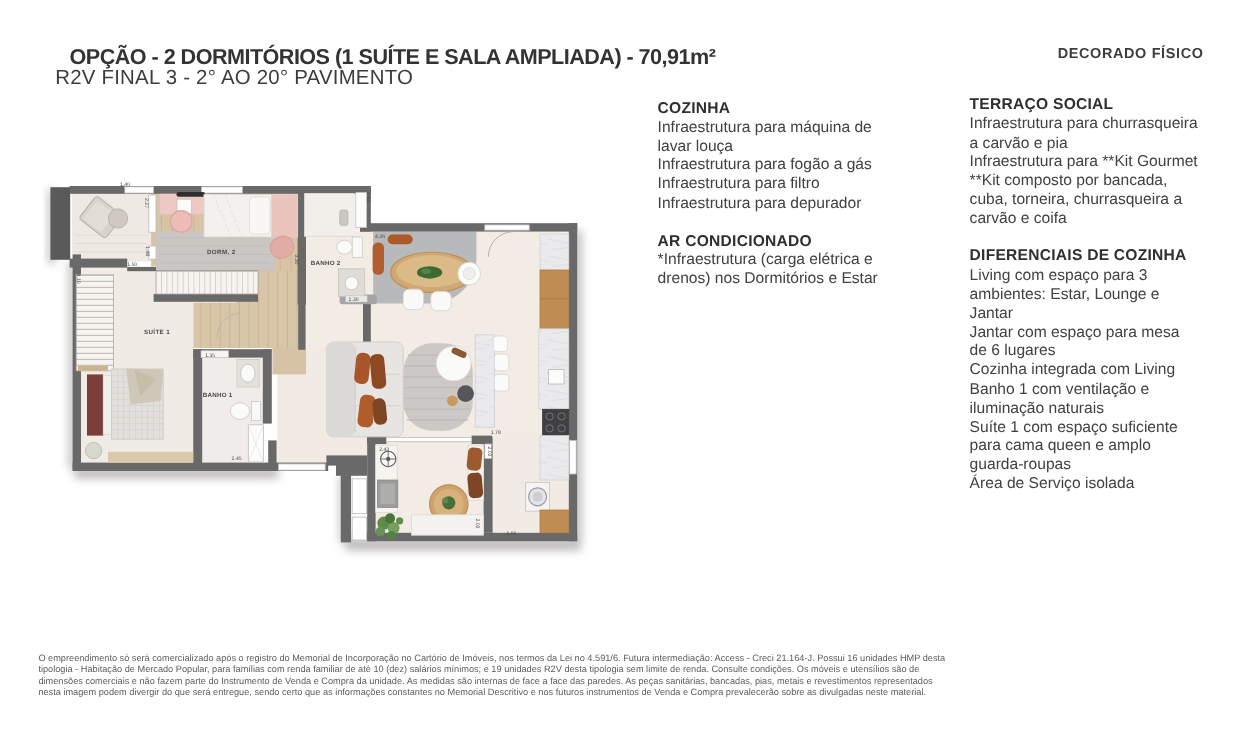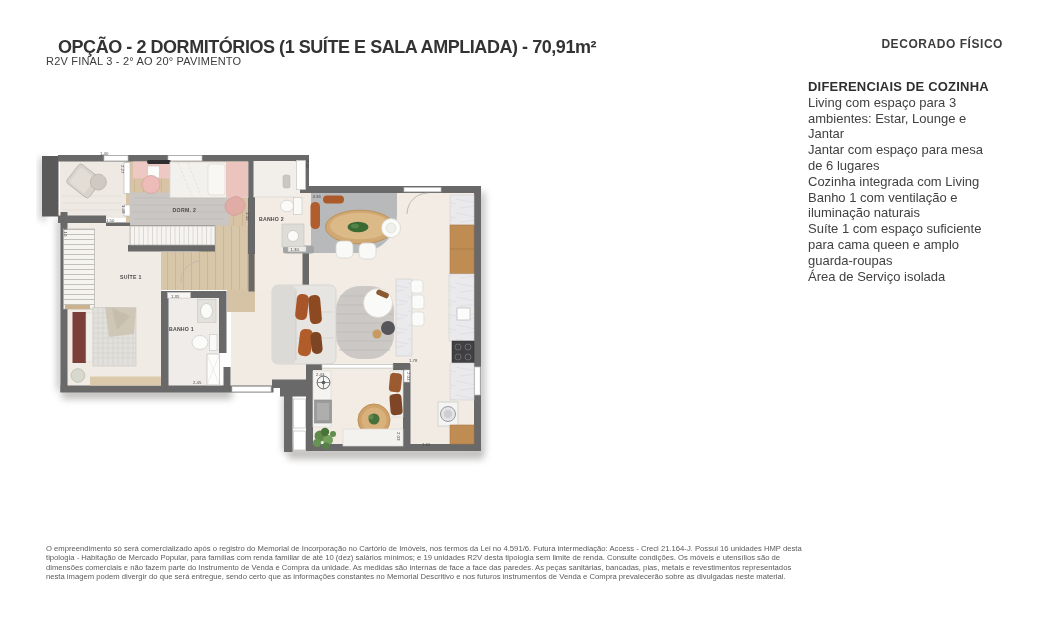--- a/index.html
+++ b/index.html
@@ -1,41 +1,44 @@
 <!DOCTYPE html>
 <html><head>
 <meta charset="utf-8">
 <style>
   html,body{margin:0;padding:0;}
   body{width:1040px;height:625px;background:#ffffff;font-family:"Liberation Sans",sans-serif;position:relative;overflow:hidden;}
   .abs{position:absolute;}
   h1,h2,p{margin:0;padding:0;}
   .title1{left:58px;top:37px;font-size:18px;font-weight:bold;color:#333333;letter-spacing:-0.45px;}
-  .title2{left:46px;top:54.5px;font-size:11px;font-weight:normal;color:#3c3c3c;letter-spacing:.2px;}
+  .title2{left:46px;top:54.5px;font-size:17px;font-weight:normal;color:#3c3c3c;letter-spacing:.2px;}
   .decorado{left:740px;top:37px;width:263px;text-align:right;font-size:12px;font-weight:bold;color:#3d3d3d;letter-spacing:.55px;}
   .col{font-size:13px;color:#414141;line-height:15.8px;}
   .colmid{left:548px;top:82px;width:230px;}
   .colright{left:808px;top:79px;width:215px;}
   .col b{color:#2f2f2f;letter-spacing:.2px;}
   .col p{margin:0 0 15.8px 0;}
-  .disc{left:46px;top:544px;font-size:7.66px;line-height:9.25px;color:#5b5b5b;white-space:nowrap;}
+  .disc{left:32px;top:544px;font-size:7.66px;line-height:9.25px;color:#5b5b5b;white-space:nowrap;}
 </style>
 </head>
 <body>
 
 <div class="abs title1">OPÇÃO - 2 DORMITÓRIOS (1 SUÍTE E SALA AMPLIADA) - 70,91m²</div>
 
 <div class="abs title2">R2V FINAL 3 - 2° AO 20° PAVIMENTO</div>
 
 <div class="abs decorado">DECORADO FÍSICO</div>
 
 <div class="abs col colmid">
+<p><b>COZINHA</b><br>Infraestrutura para máquina de<br>lavar louça<br>Infraestrutura para fogão a gás<br>Infraestrutura para filtro<br>Infraestrutura para depurador</p>
+<p><b>AR CONDICIONADO</b><br>*Infraestrutura (carga elétrica e<br>drenos) nos Dormitórios e Estar</p>
 </div>
 
 <div class="abs col colright">
+<p><b>TERRAÇO SOCIAL</b><br>Infraestrutura para churrasqueira<br>a carvão e pia<br>Infraestrutura para **Kit Gourmet<br>**Kit composto por bancada,<br>cuba, torneira, churrasqueira a<br>carvão e coifa</p>
 <p><b>DIFERENCIAIS DE COZINHA</b><br>Living com espaço para 3<br>ambientes: Estar, Lounge e<br>Jantar<br>Jantar com espaço para mesa<br>de 6 lugares<br>Cozinha integrada com Living<br>Banho 1 com ventilação e<br>iluminação naturais<br>Suíte 1 com espaço suficiente<br>para cama queen e amplo<br>guarda-roupas<br>Área de Serviço isolada</p>
 </div>
 
 <div class="abs disc">O empreendimento só será comercializado após o registro do Memorial de Incorporação no Cartório de Imóveis, nos termos da Lei no 4.591/6. Futura intermediação: Access - Creci 21.164-J. Possui 16 unidades HMP desta<br>tipologia - Habitação de Mercado Popular, para famílias com renda familiar de até 10 (dez) salários mínimos; e 19 unidades R2V desta tipologia sem limite de renda. Consulte condições. Os móveis e utensílios são de<br>dimensões comerciais e não fazem parte do Instrumento de Venda e Compra da unidade. As medidas são internas de face a face das paredes. As peças sanitárias, bancadas, pias, metais e revestimentos representados<br>nesta imagem podem divergir do que será entregue, sendo certo que as informações constantes no Memorial Descritivo e nos futuros instrumentos de Venda e Compra prevalecerão sobre as divulgadas neste material.</div>
 
 <svg class="abs" style="left:36px;top:146px;" width="482" height="334" viewBox="36 146 482 334" xmlns="http://www.w3.org/2000/svg" font-family="Liberation Sans, sans-serif">
 <defs>
 <filter id="sh" x="-40%" y="-40%" width="180%" height="180%">
         <feGaussianBlur stdDeviation="3.6"></feGaussianBlur>
       </filter>

